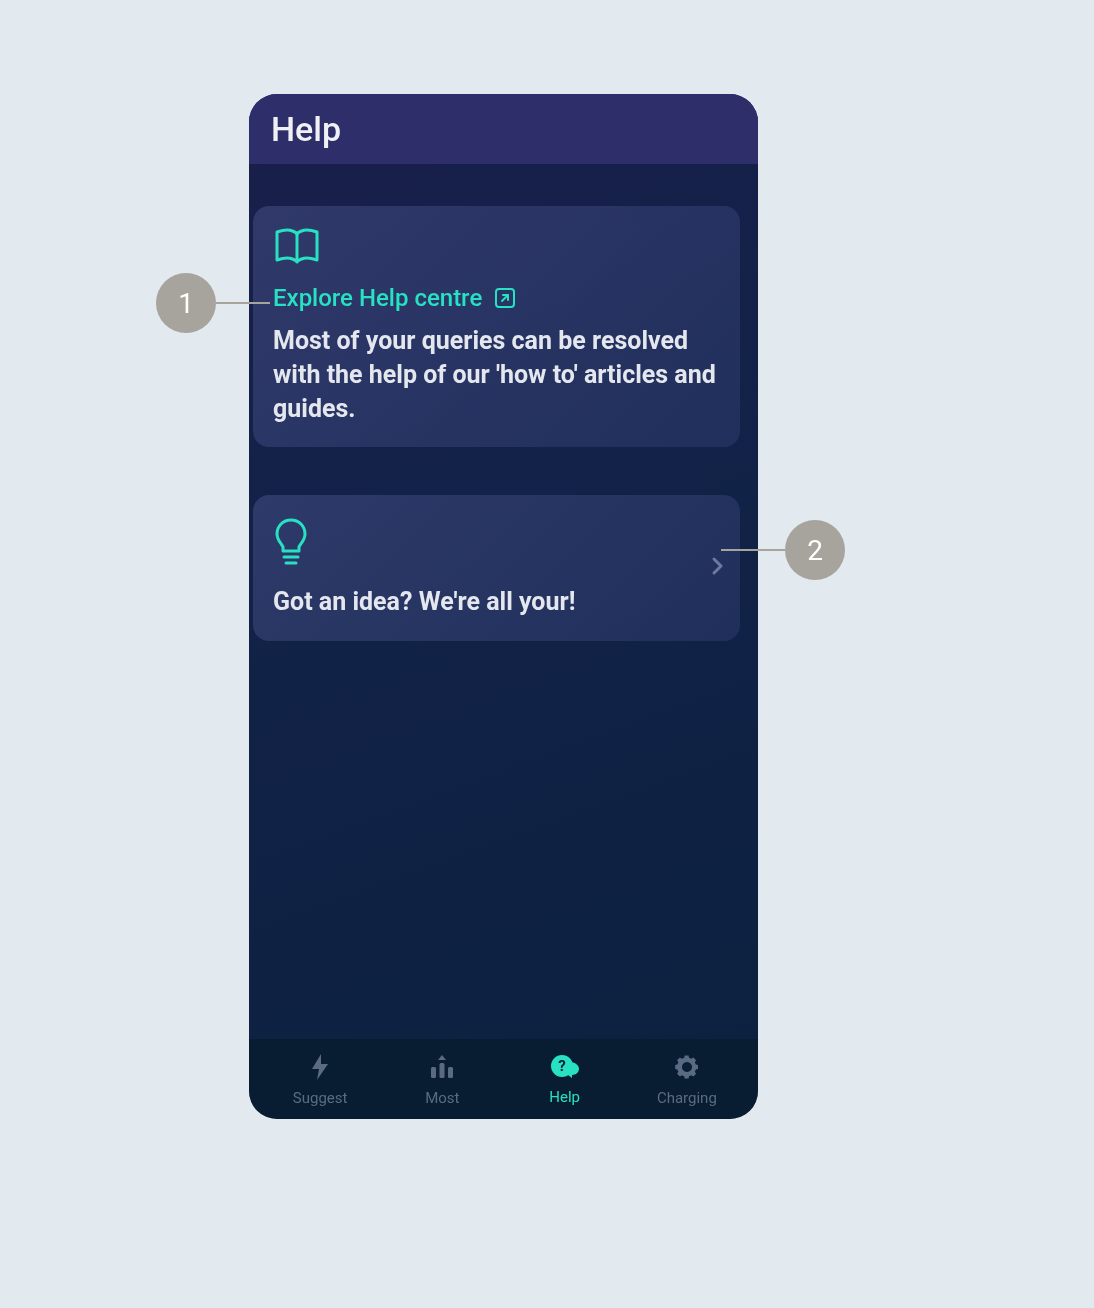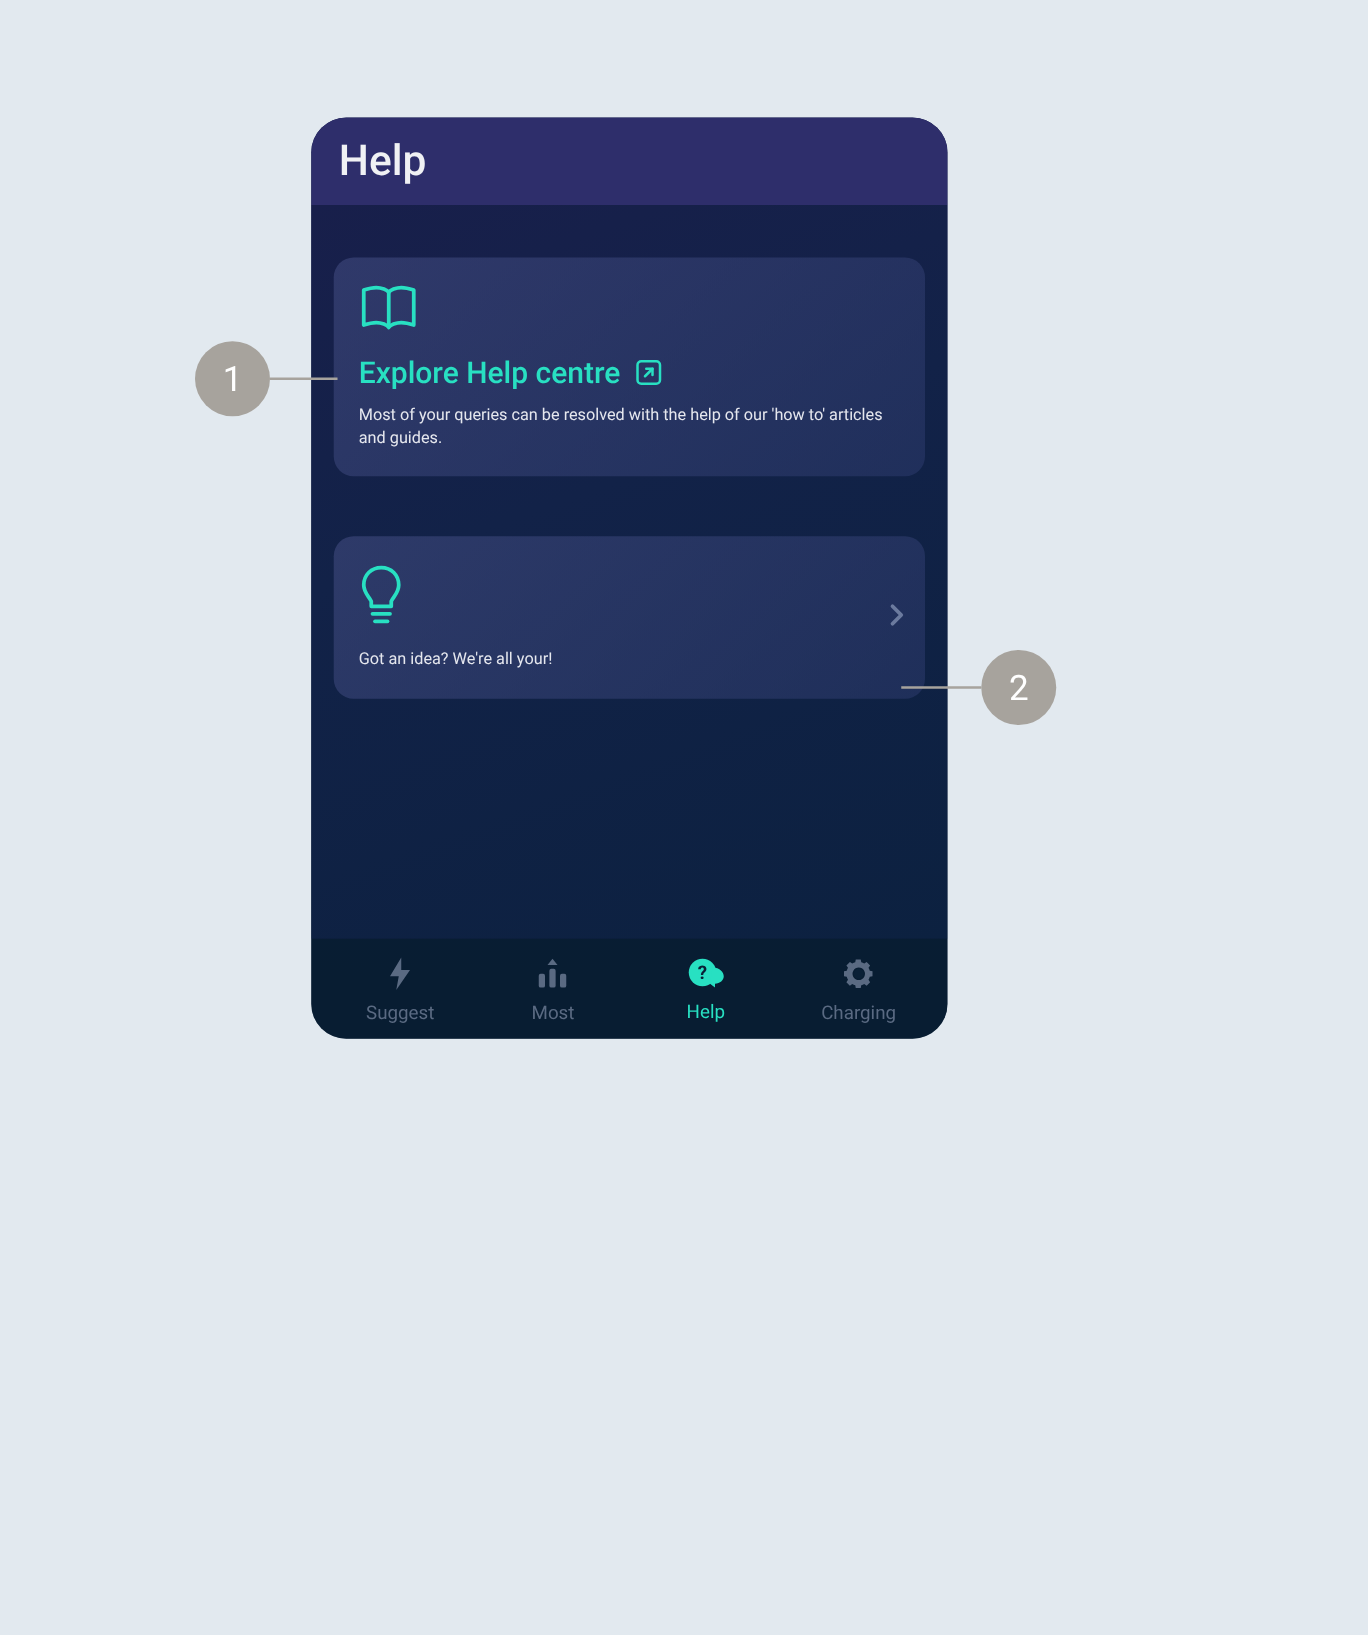--- a/index.html
+++ b/index.html
@@ -8,42 +8,42 @@
       font-family: -apple-system, BlinkMacSystemFont, "Segoe UI", Roboto, Helvetica, Arial, sans-serif;
       width: 1094px;
       height: 1308px;
       position: relative;
     }
     .device {
       position: absolute;
       left: 249px;
       top: 94px;
       width: 509px;
-      height: 737px;
+      height: 1025px;
       border-radius: 28px;
       overflow: hidden;
       background: linear-gradient(180deg, #121a47 0%, #0d1d3c 60%, #0a2036 100%);
       display: flex;
       flex-direction: column;
     }
     .header {
       height: 70px;
       background: #2e2e6b;
       display: flex;
       align-items: center;
       padding: 0 22px;
     }
     .header-title {
       color: #f0f1f4;
       font-size: 34px;
       font-weight: 500;
     }
     .content {
       flex: 1;
-      padding: 42px 18px 0 18px;
+      padding: 42px 18px 0 4px;
       background: linear-gradient(160deg, #181f4b 0%, #122248 40%, #0c2140 100%);
     }
     .card {
       background: linear-gradient(135deg, rgba(68,78,132,0.55) 0%, rgba(44,58,108,0.55) 100%);
       border-radius: 16px;
       padding: 22px 20px;
       margin-bottom: 48px;
       position: relative;
       cursor: pointer;
     }
@@ -56,22 +56,23 @@
       gap: 12px;
       margin-bottom: 12px;
     }
     .card-title {
       color: #28e0c2;
       font-size: 24px;
       font-weight: 500;
     }
     .card-desc {
       color: #e5e7ee;
-      font-size: 13px;
+      font-size: 25px;
       line-height: 1.35;
+      font-weight: bold;
     }
     .external-box {
       display: inline-flex;
       align-items: center;
       justify-content: center;
     }
     .chevron {
       position: absolute;
       right: 16px;
       top: 50%;

